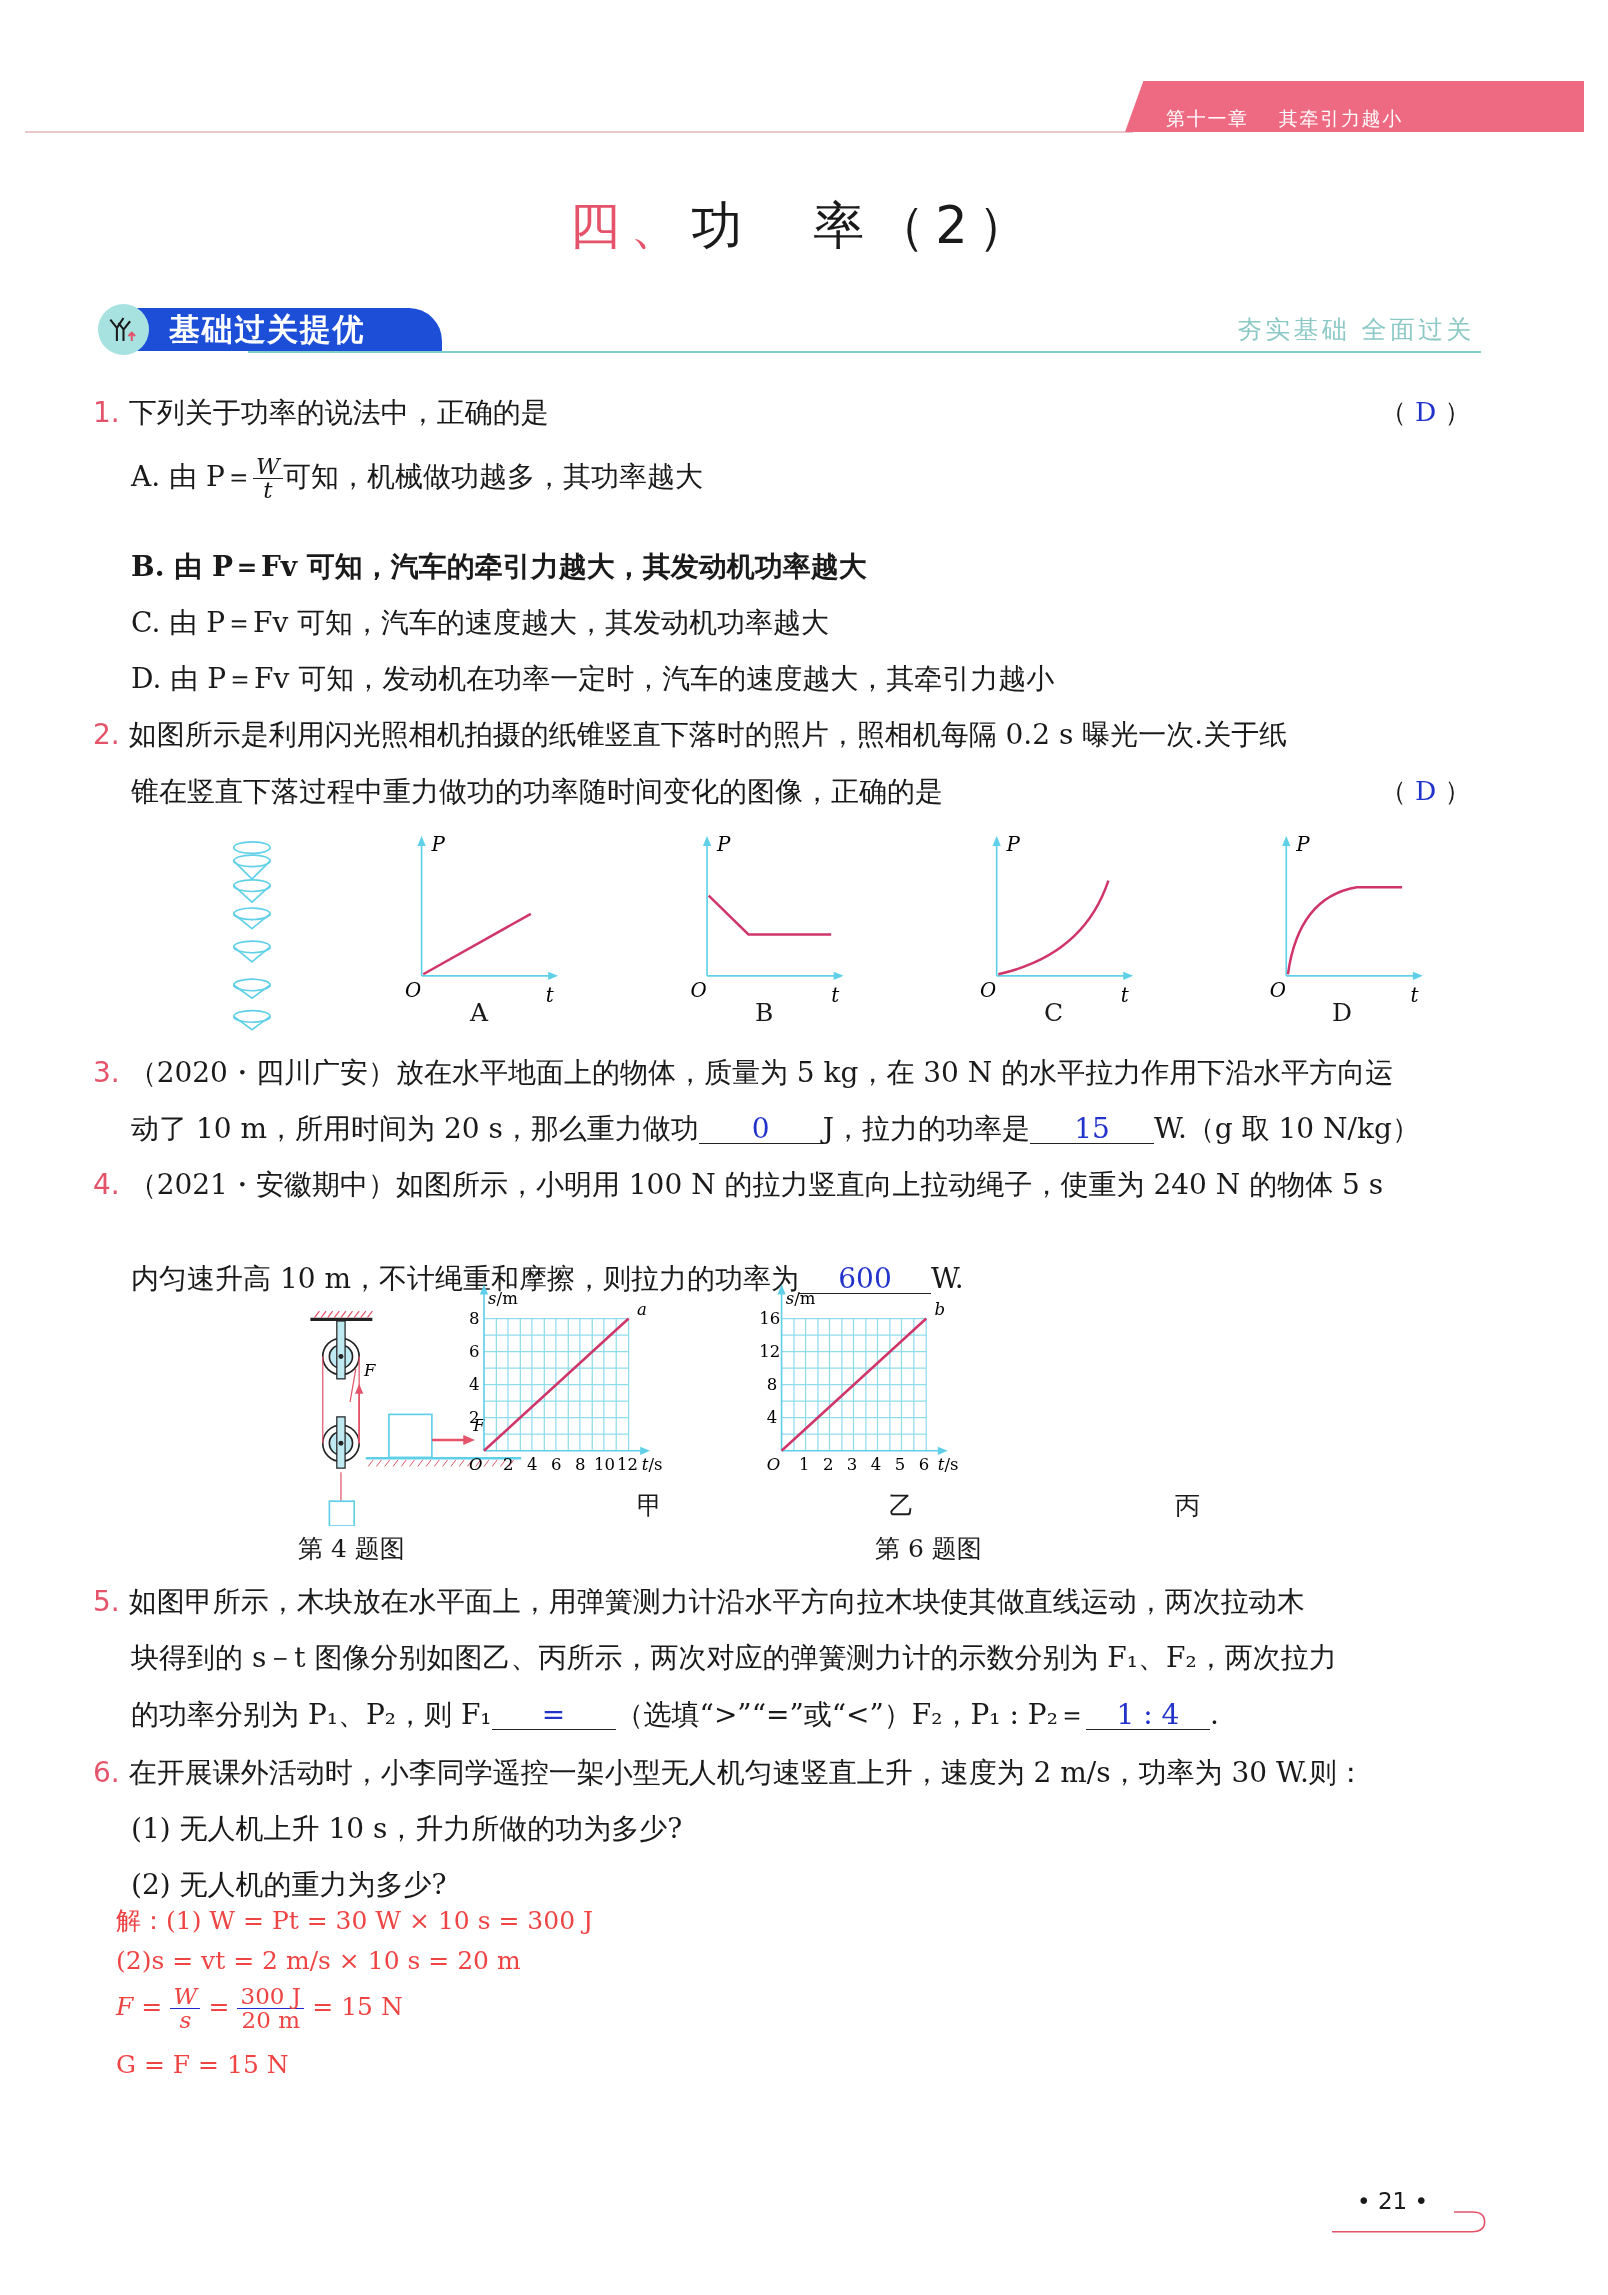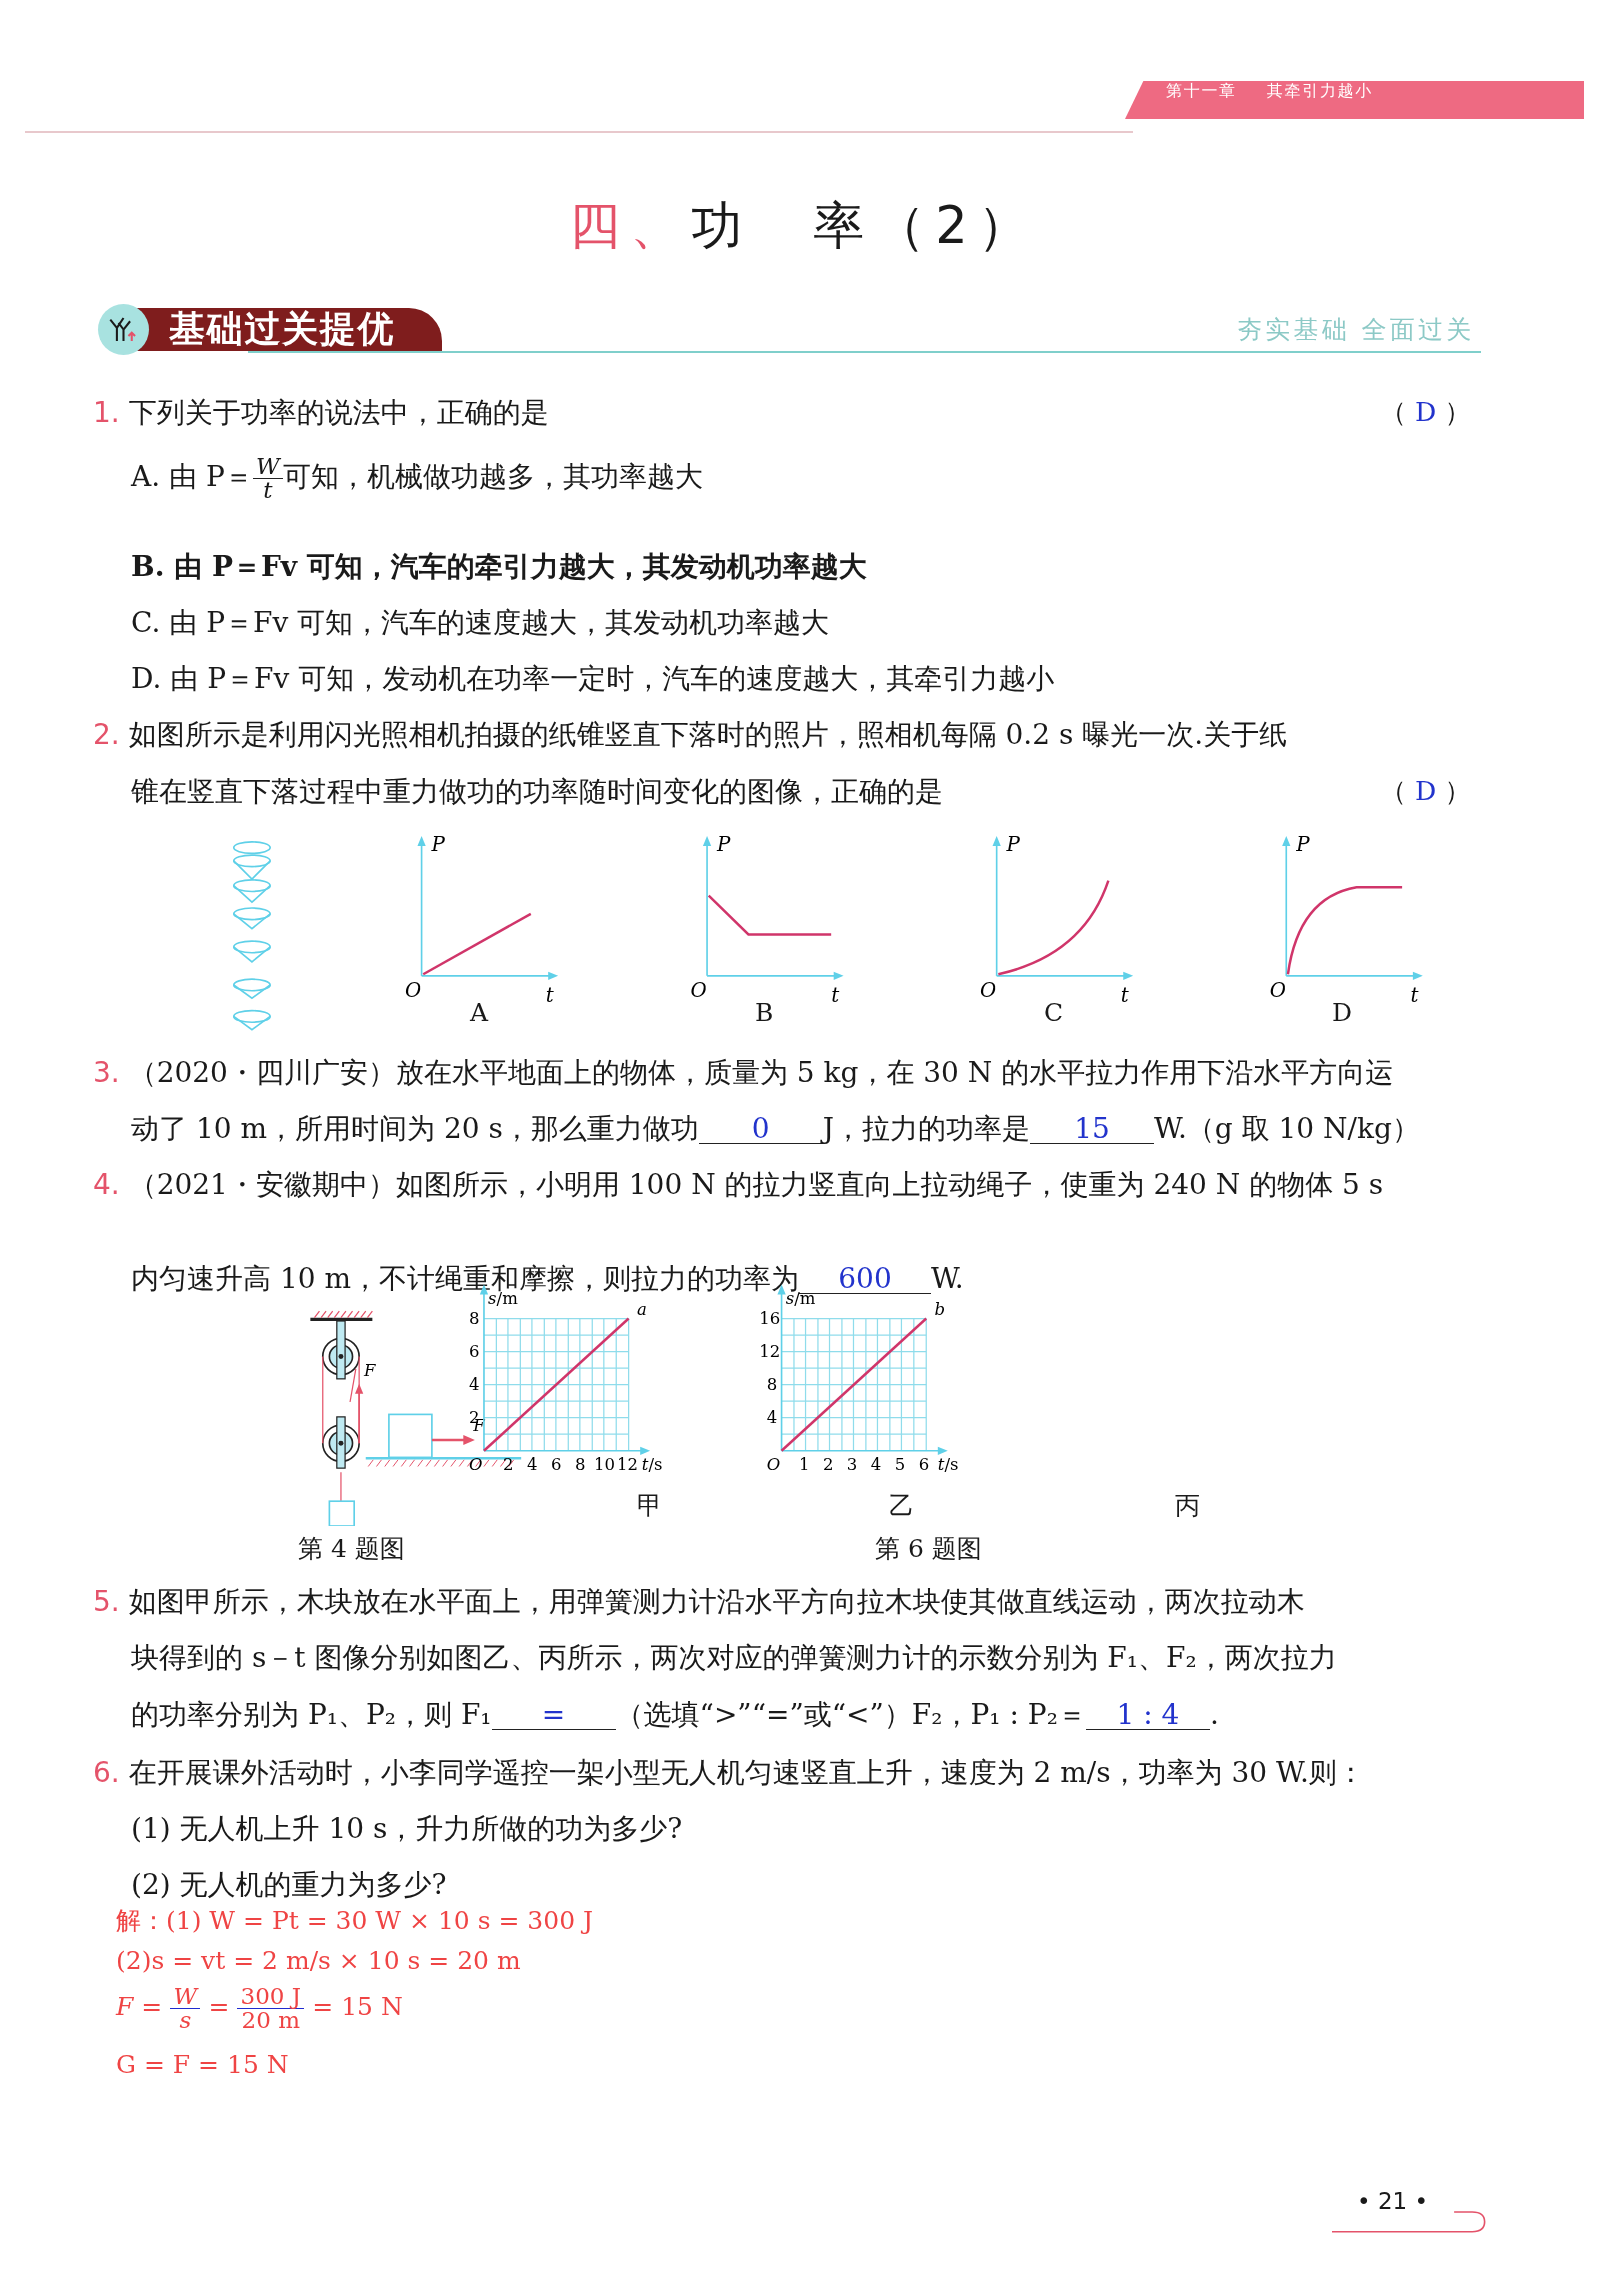--- a/index.html
+++ b/index.html
@@ -1,32 +1,32 @@
 <!DOCTYPE html>
 <html style="font-size:13.2px"><head>
 <meta charset="utf-8">
 <style>
   html, body { margin: 0; padding: 0; background: #ffffff; }
   body { width: 1608px; height: 2295px; position: relative; overflow: hidden;
          font-family: "DejaVu Serif", "Liberation Serif", serif; color: #1a1a1a; }
   .abs { position: absolute; }
   .topline { left: 25px; top: 131px; width: 1108px; height: 1.7px; background: #e8c8cc; }
-  .chapter-tab { left: 1125px; top: 81px; width: 459px; height: 38px;
+  .chapter-tab { left: 1125px; top: 81px; width: 459px; height: 51px;
                  background: #ee6a82; clip-path: polygon(4% 0, 100% 0, 100% 100%, 0 100%);
-                 color: #fff; font-family: "DejaVu Sans", sans-serif; font-size: 16px;
-                 display: flex; align-items: flex-start; padding-left: 41px; box-sizing: border-box; letter-spacing: 1.7px; }
+                 color: #fff; font-family: "DejaVu Sans", sans-serif; font-size: 19px;
+                 display: flex; align-items: flex-end; padding-left: 41px; box-sizing: border-box; letter-spacing: 1.7px; }
   .chapter-tab .gap { display: inline-block; width: 30px; }
   .page-title { left: 0; top: 192px; width: 1608px; text-align: center;
                 font-family: "DejaVu Sans", sans-serif; font-size: 51px; letter-spacing: 10px; }
   .page-title .red { color: #e4536a; }
   .section-circle { left: 98px; top: 304px; width: 51px; height: 51px; border-radius: 50%;
                     background: #a8e2e0; display: flex; align-items: center; justify-content: center; }
   .section-label { left: 136px; top: 308px; height: 43px; width: 306px;
-                   background: #7f1d1d; border-radius: 0 33px 0 0;
-                   color: #fff; font-family: "DejaVu Sans", sans-serif; font-size: 36px; font-weight: bold;
+                   background: #1d4ed8; border-radius: 0 33px 0 0;
+                   color: #fff; font-family: "DejaVu Sans", sans-serif; font-size: 31px; font-weight: bold;
                    display: flex; align-items: center; padding-left: 33px; box-sizing: border-box; letter-spacing: 1.7px; }
   .section-rule { left: 248px; top: 351px; width: 1233px; height: 1.7px; background: #7fcfcb; }
   .section-motto { left: 1237px; top: 313px; color: #8cc9c6; font-size: 25px; letter-spacing: 3.3px; }
   .q { font-size: 28px; line-height: 1; white-space: nowrap; }
   .qnum { color: #e4536a; font-family: "DejaVu Sans", sans-serif; }
   .ans { color: #2233cc; }
   .bracket { font-size: 26.5px; }
   .blank { display: inline-block; border-bottom: 1.7px solid #222; text-align: center; color: #2233cc; }
   .italic { font-style: italic; }
   .frac { display: inline-flex; flex-direction: column; align-items: center; vertical-align: middle; line-height: 1; font-size: 23px; }

